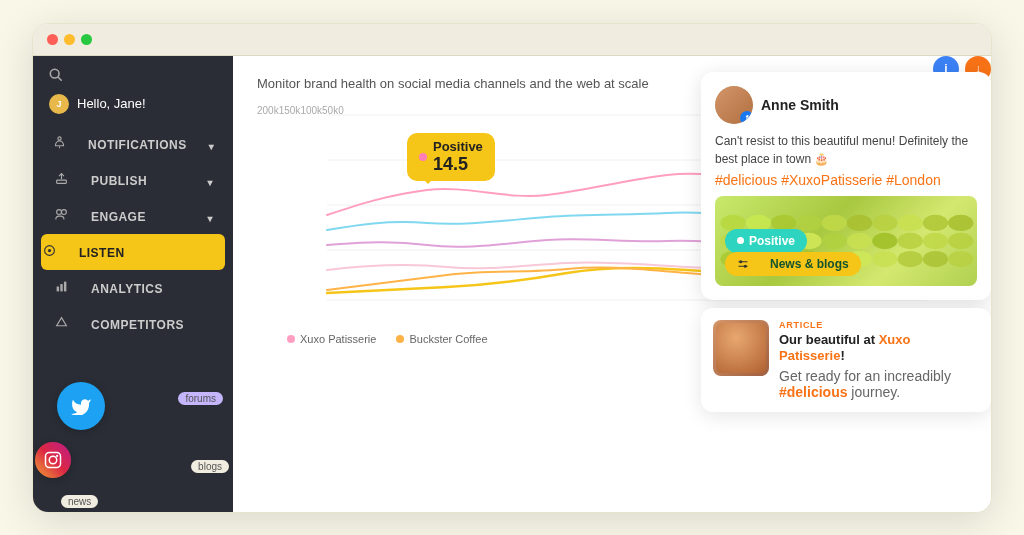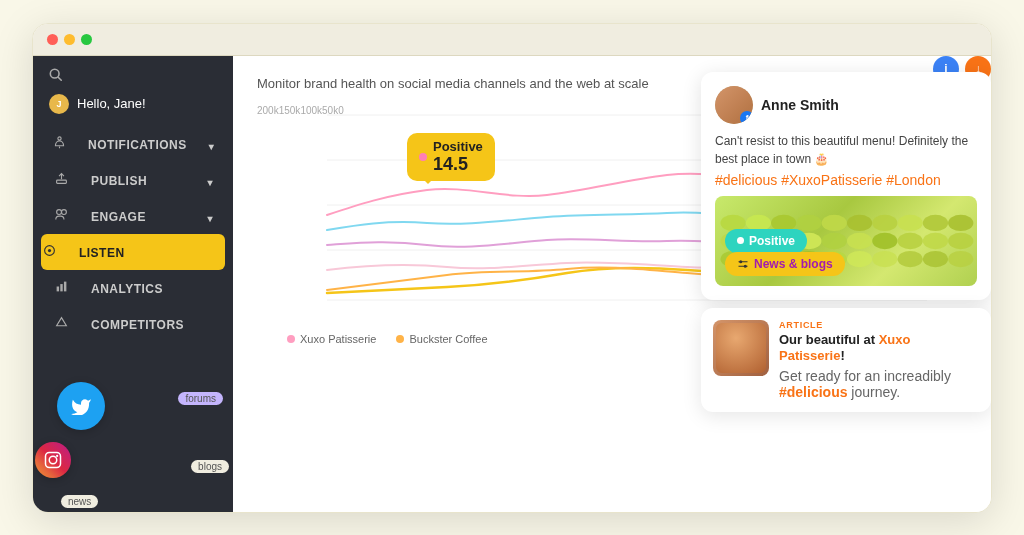--- a/index.html
+++ b/index.html
@@ -324,28 +324,28 @@
       width: 7px; height: 7px;
       background: #fff;
       border-radius: 50%;
     }
     
     .news-blogs-badge {
       position: absolute;
       bottom: 10px;
       left: 10px;
       background: #f5c518;
-      color: #a21caf;
+      color: #14532d;
       border-radius: 20px;
       padding: 5px 12px;
       font-size: 12px;
       font-weight: 600;
       display: flex;
       align-items: center;
-      gap: 5px;
+      gap: 21px;
     }
     
     .article-card {
       background: #fff;
       border-radius: 12px;
       box-shadow: 0 4px 20px rgba(0,0,0,0.10);
       padding: 12px;
       display: flex;
       gap: 10px;
       align-items: flex-start;

